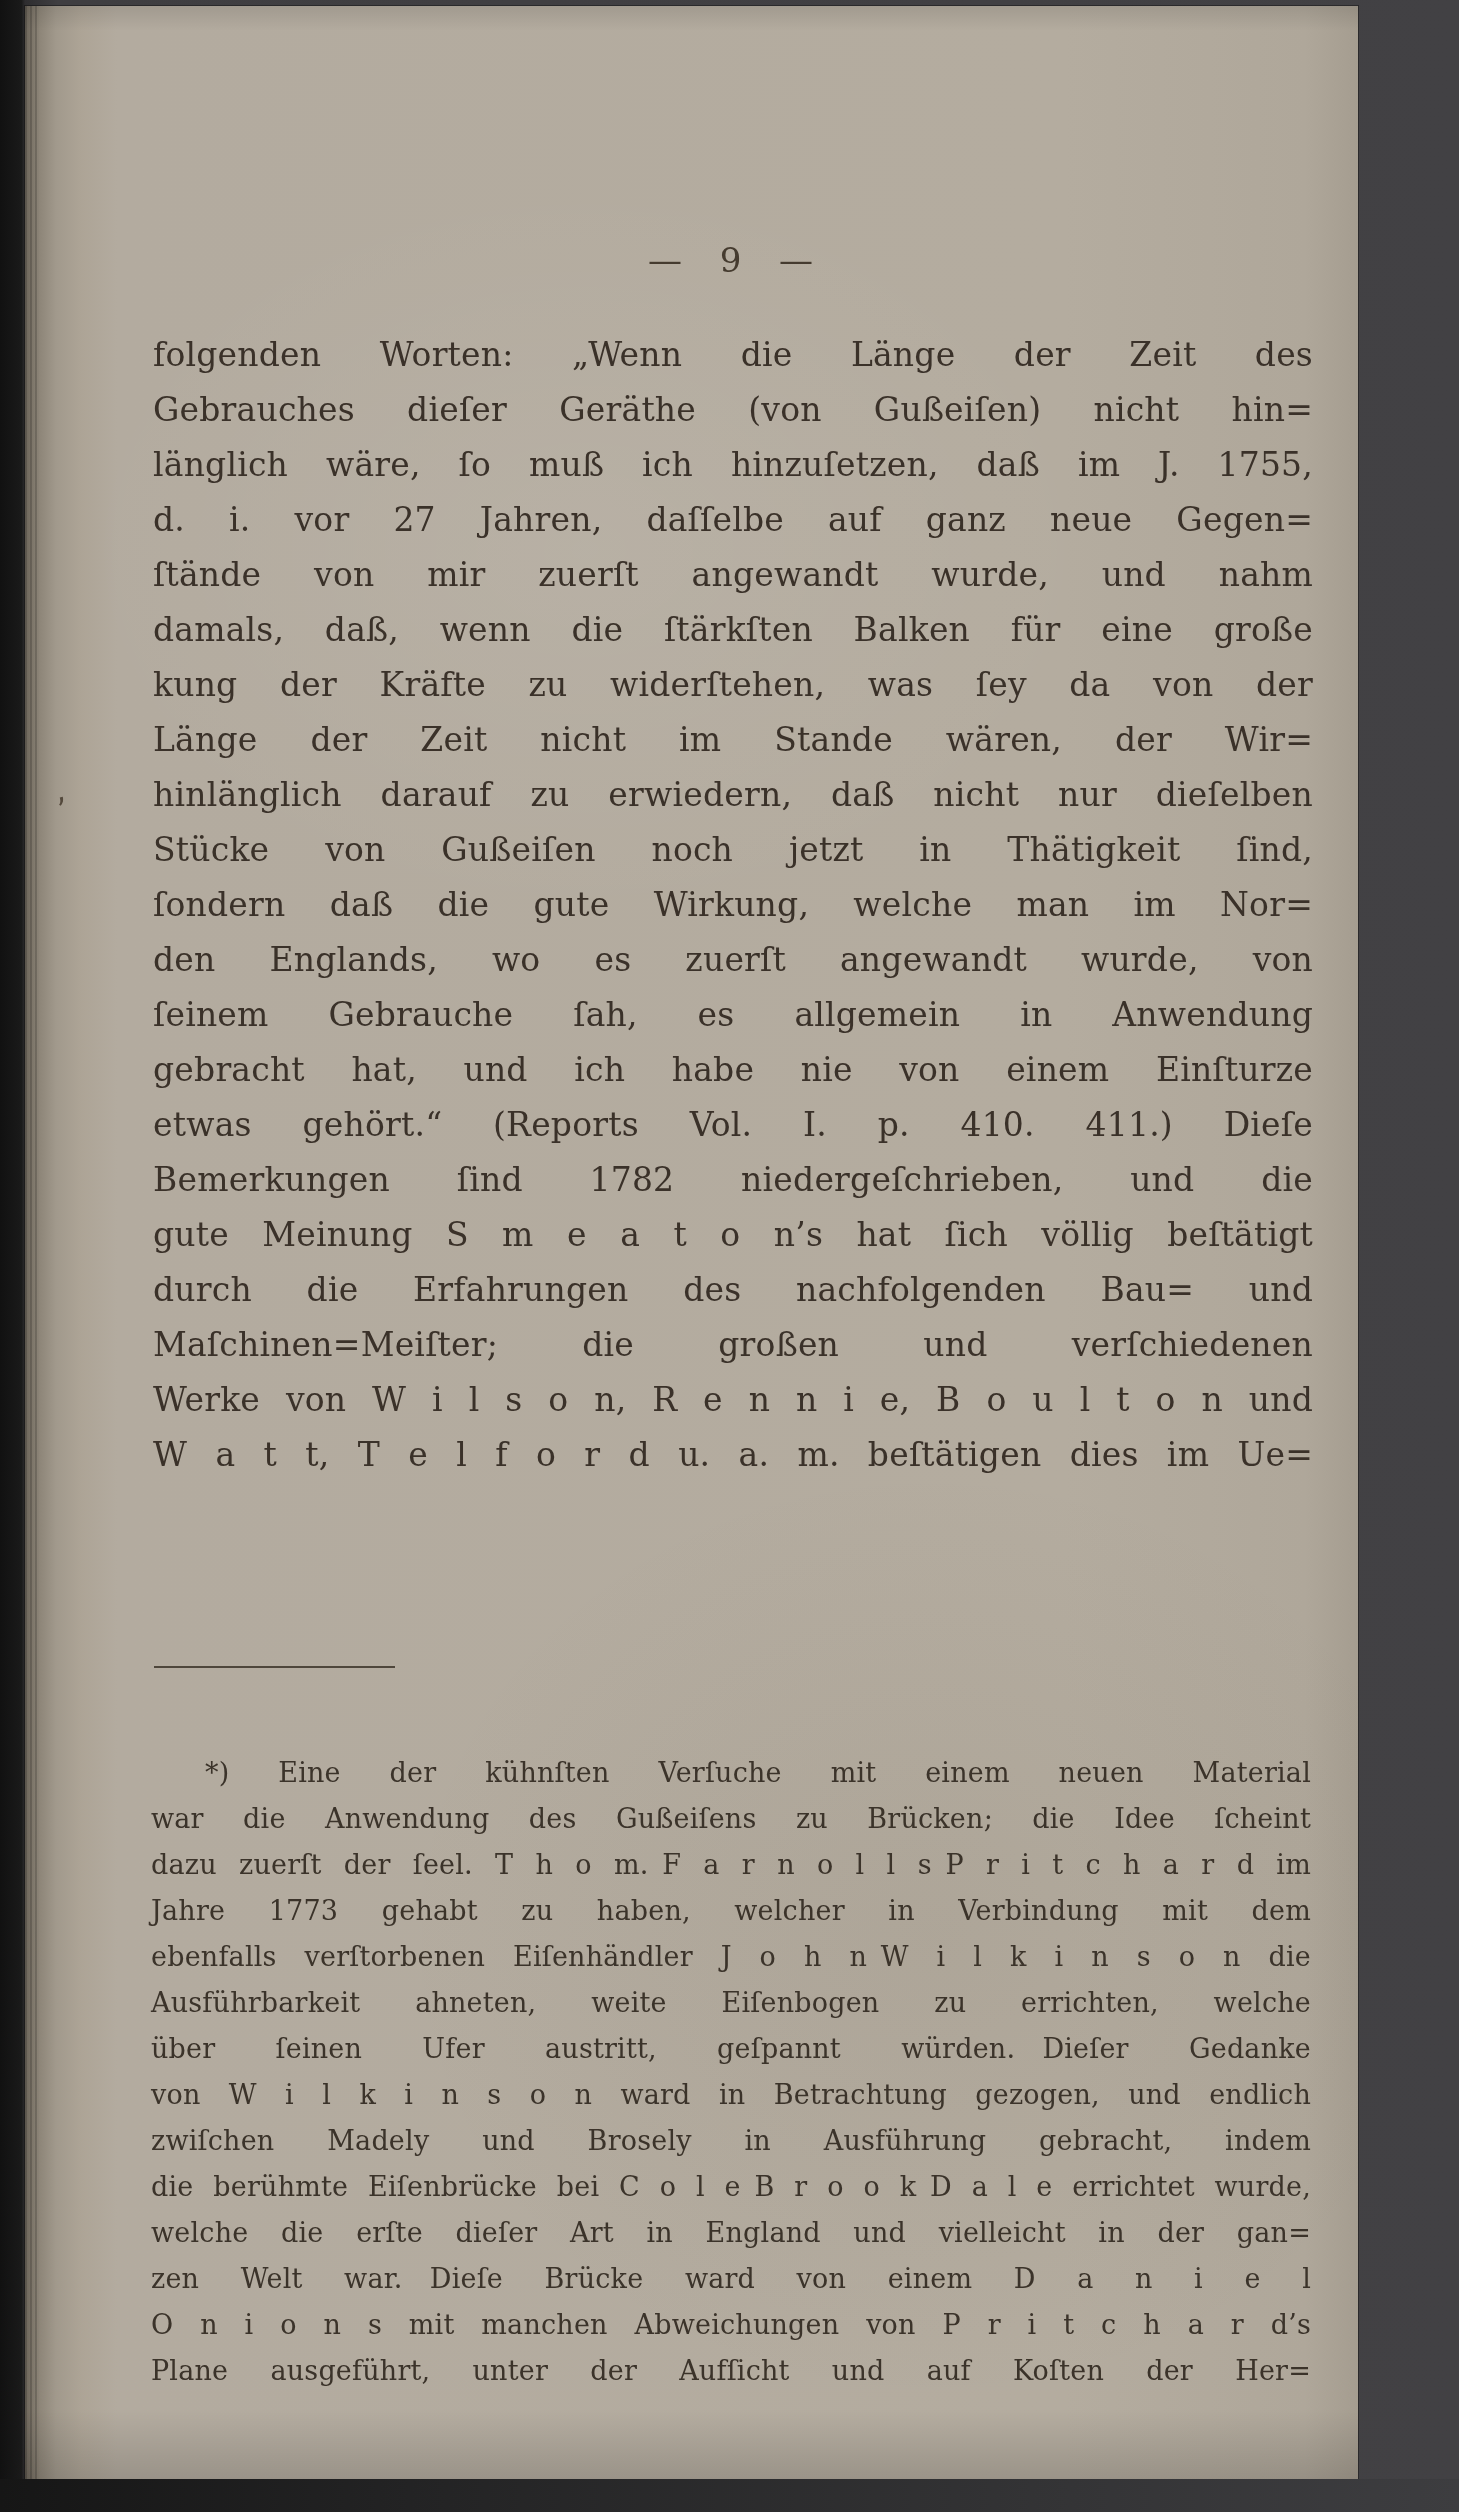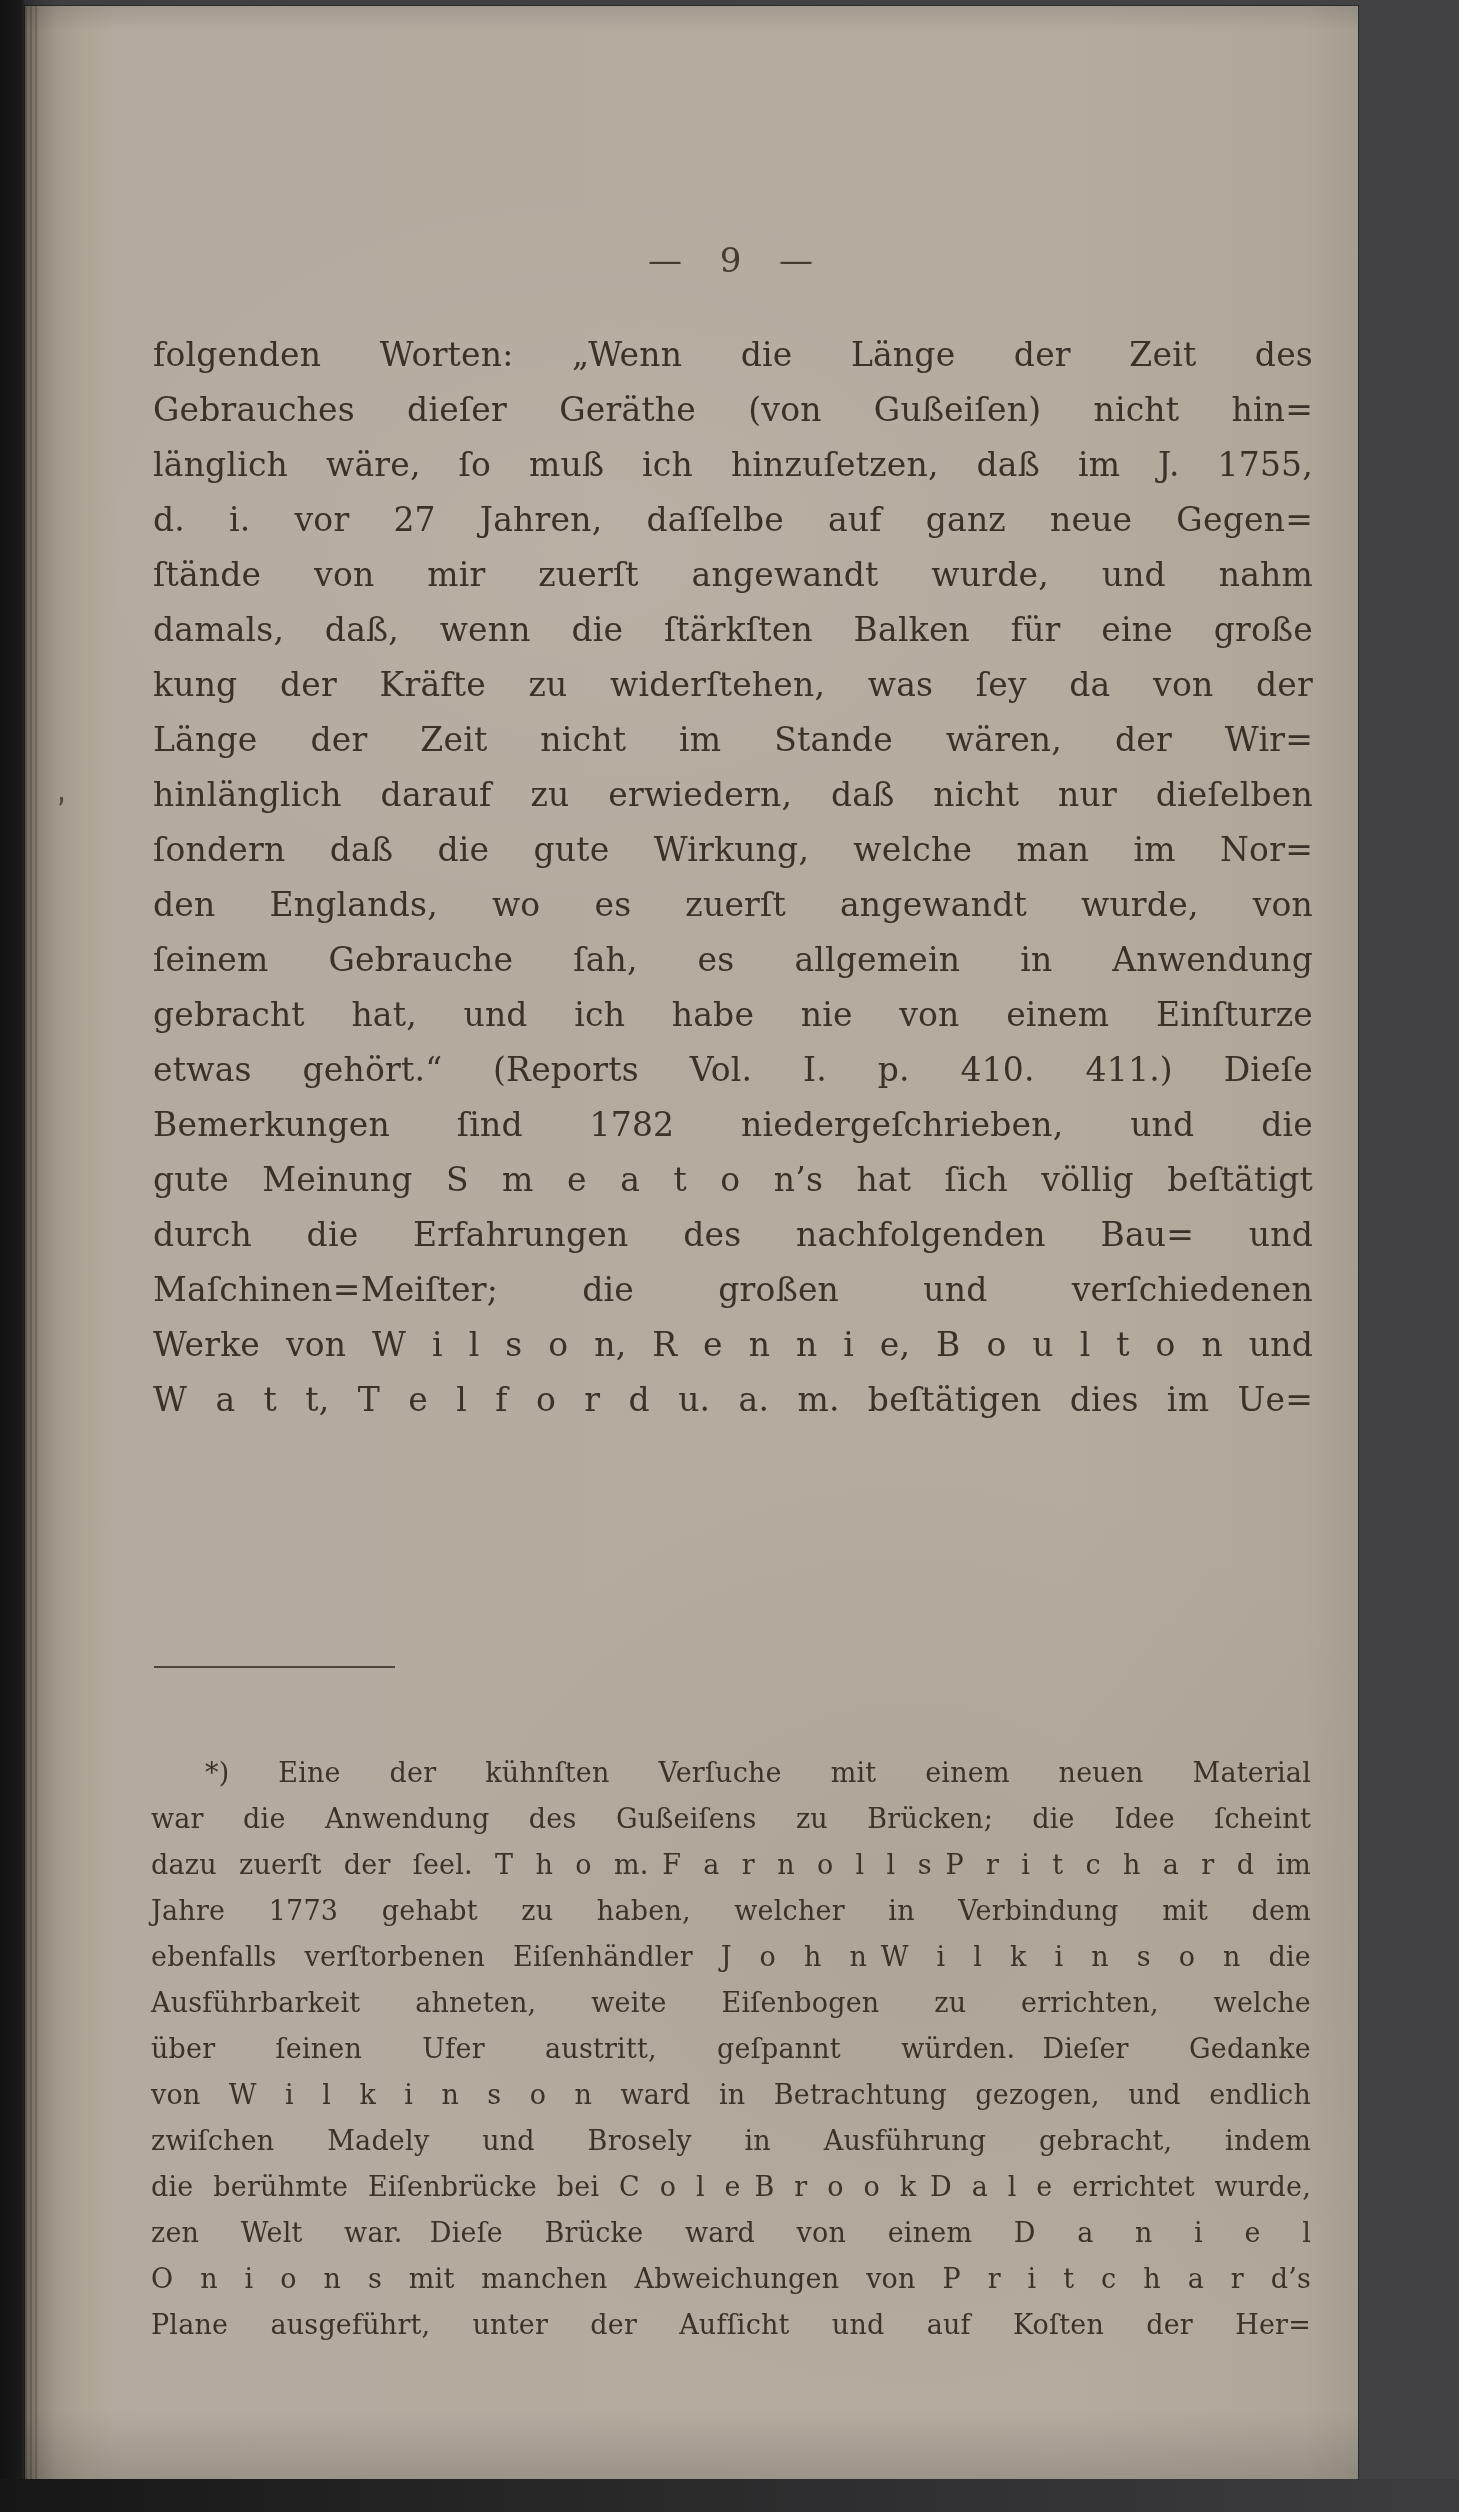--- a/index.html
+++ b/index.html
@@ -70,20 +70,21 @@
     <div class="body-text">
         <div class="tline">folgenden Worten: „Wenn die Länge der Zeit des</div>
         <div class="tline">Gebrauches dieſer Geräthe (von Gußeiſen) nicht hin=</div>
         <div class="tline">länglich wäre, ſo muß ich hinzuſetzen, daß im J. 1755,</div>
         <div class="tline">d. i. vor 27 Jahren, daſſelbe auf ganz neue Gegen=</div>
         <div class="tline">ſtände von mir zuerſt angewandt wurde, und nahm</div>
         <div class="tline">damals, daß, wenn die ſtärkſten Balken für eine große</div>
         <div class="tline">kung der Kräfte zu widerſtehen, was ſey da von der</div>
         <div class="tline">Länge der Zeit nicht im Stande wären, der Wir=</div>
         <div class="tline">hinlänglich darauf zu erwiedern, daß nicht nur dieſelben</div>
+        <div class="tline">Stücke von Gußeiſen noch jetzt in Thätigkeit ſind,</div>
         <div class="tline">ſondern daß die gute Wirkung, welche man im Nor=</div>
         <div class="tline">den Englands, wo es zuerſt angewandt wurde, von</div>
         <div class="tline">ſeinem Gebrauche ſah, es allgemein in Anwendung</div>
         <div class="tline">gebracht hat, und ich habe nie von einem Einſturze</div>
         <div class="tline">etwas gehört.“ (Reports Vol. I. p. 410. 411.) Dieſe</div>
         <div class="tline">Bemerkungen ſind 1782 niedergeſchrieben, und die</div>
         <div class="tline">gute Meinung S m e a t o n’s hat ſich völlig beſtätigt</div>
         <div class="tline">durch die Erfahrungen des nachfolgenden Bau= und</div>
         <div class="tline">Maſchinen=Meiſter; die großen und verſchiedenen</div>
         <div class="tline">Werke von W i l s o n, R e n n i e, B o u l t o n und</div>
@@ -94,20 +95,21 @@
         <div class="tline">*) Eine der kühnſten Verſuche mit einem neuen Material</div>
         <div class="tline">war die Anwendung des Gußeiſens zu Brücken; die Idee ſcheint</div>
         <div class="tline">dazu zuerſt der ſeel. T h o m. F a r n o l l s P r i t c h a r d im</div>
         <div class="tline">Jahre 1773 gehabt zu haben, welcher in Verbindung mit dem</div>
         <div class="tline">ebenfalls verſtorbenen Eiſenhändler J o h n W i l k i n s o n die</div>
         <div class="tline">Ausführbarkeit ahneten, weite Eiſenbogen zu errichten, welche</div>
         <div class="tline">über ſeinen Ufer austritt, geſpannt würden. Dieſer Gedanke</div>
         <div class="tline">von W i l k i n s o n ward in Betrachtung gezogen, und endlich</div>
         <div class="tline">zwiſchen Madely und Brosely in Ausführung gebracht, indem</div>
         <div class="tline">die berühmte Eiſenbrücke bei C o l e B r o o k D a l e errichtet wurde,</div>
+        <div class="tline">welche die erſte dieſer Art in England und vielleicht in der gan=</div>
         <div class="tline">zen Welt war. Dieſe Brücke ward von einem D a n i e l</div>
         <div class="tline">O n i o n s mit manchen Abweichungen von P r i t c h a r d’s</div>
         <div class="tline">Plane ausgeführt, unter der Aufſicht und auf Koſten der Her=</div>
       </div>
     <div class="ink-speck">’</div>
   </div>
   <div class="photo-bottom-edge"></div>
 </div>
 
 

